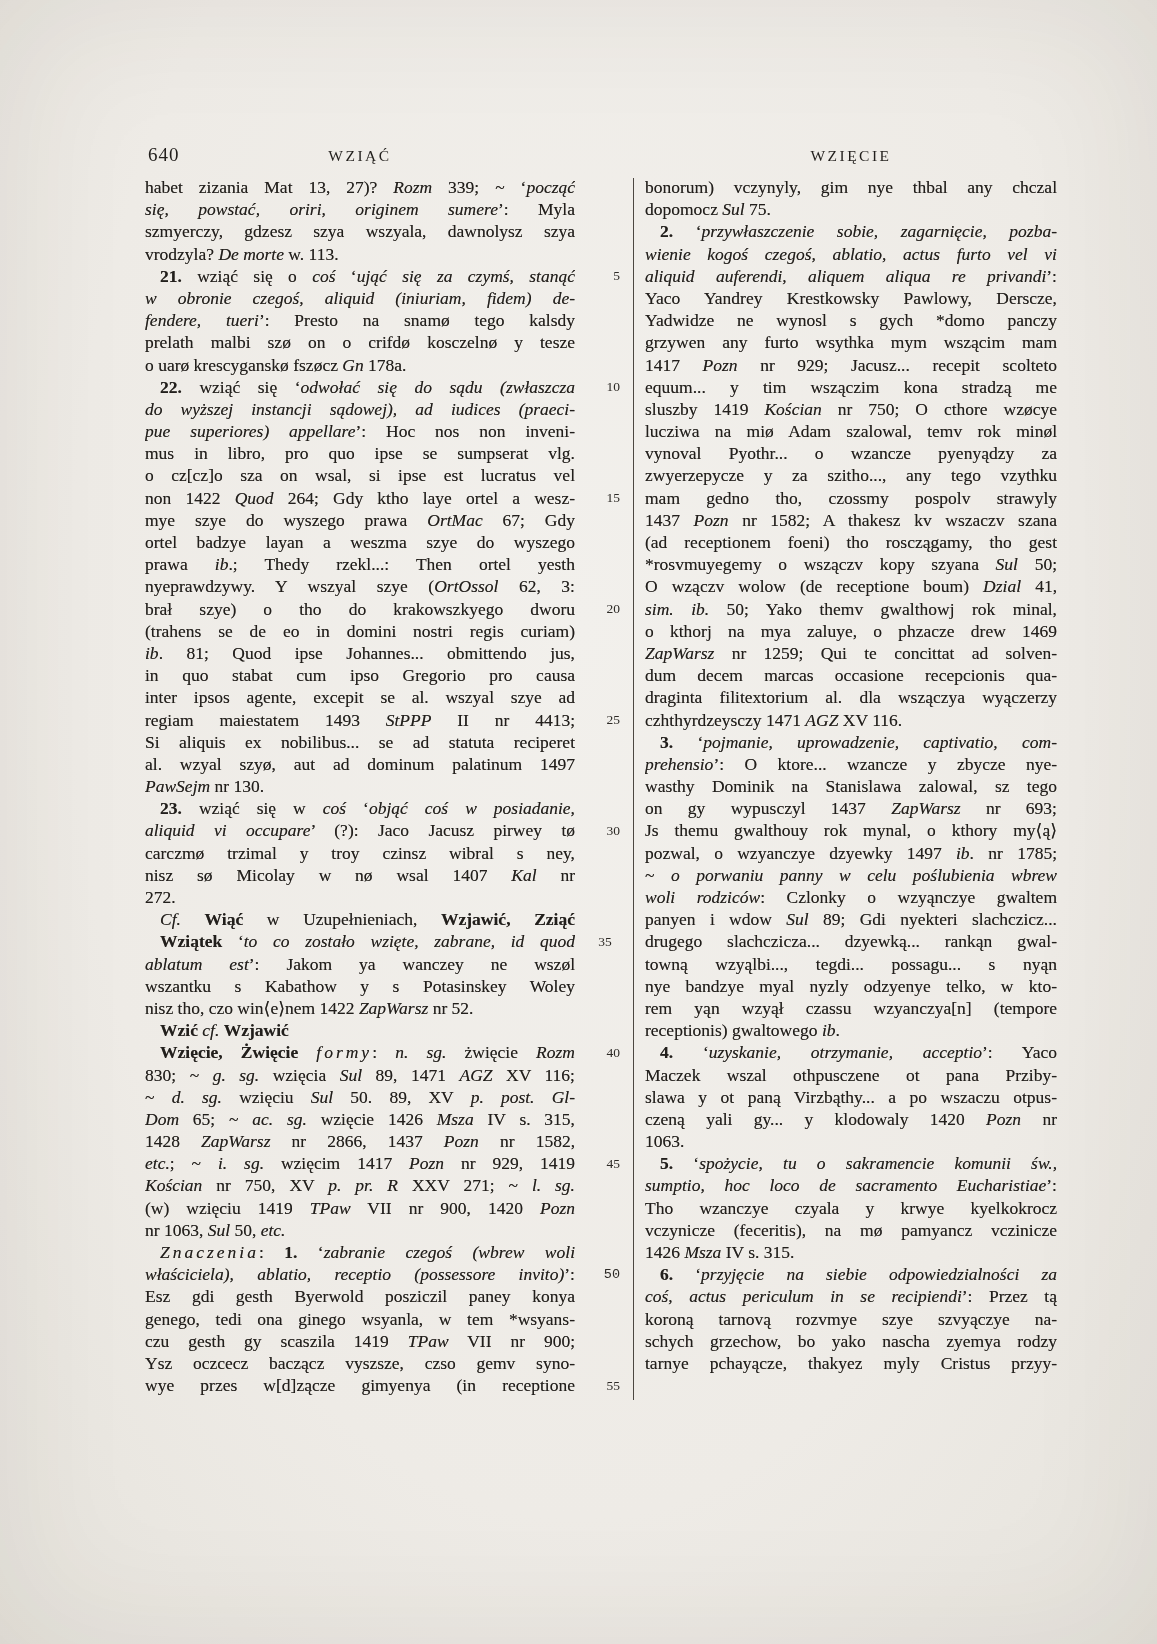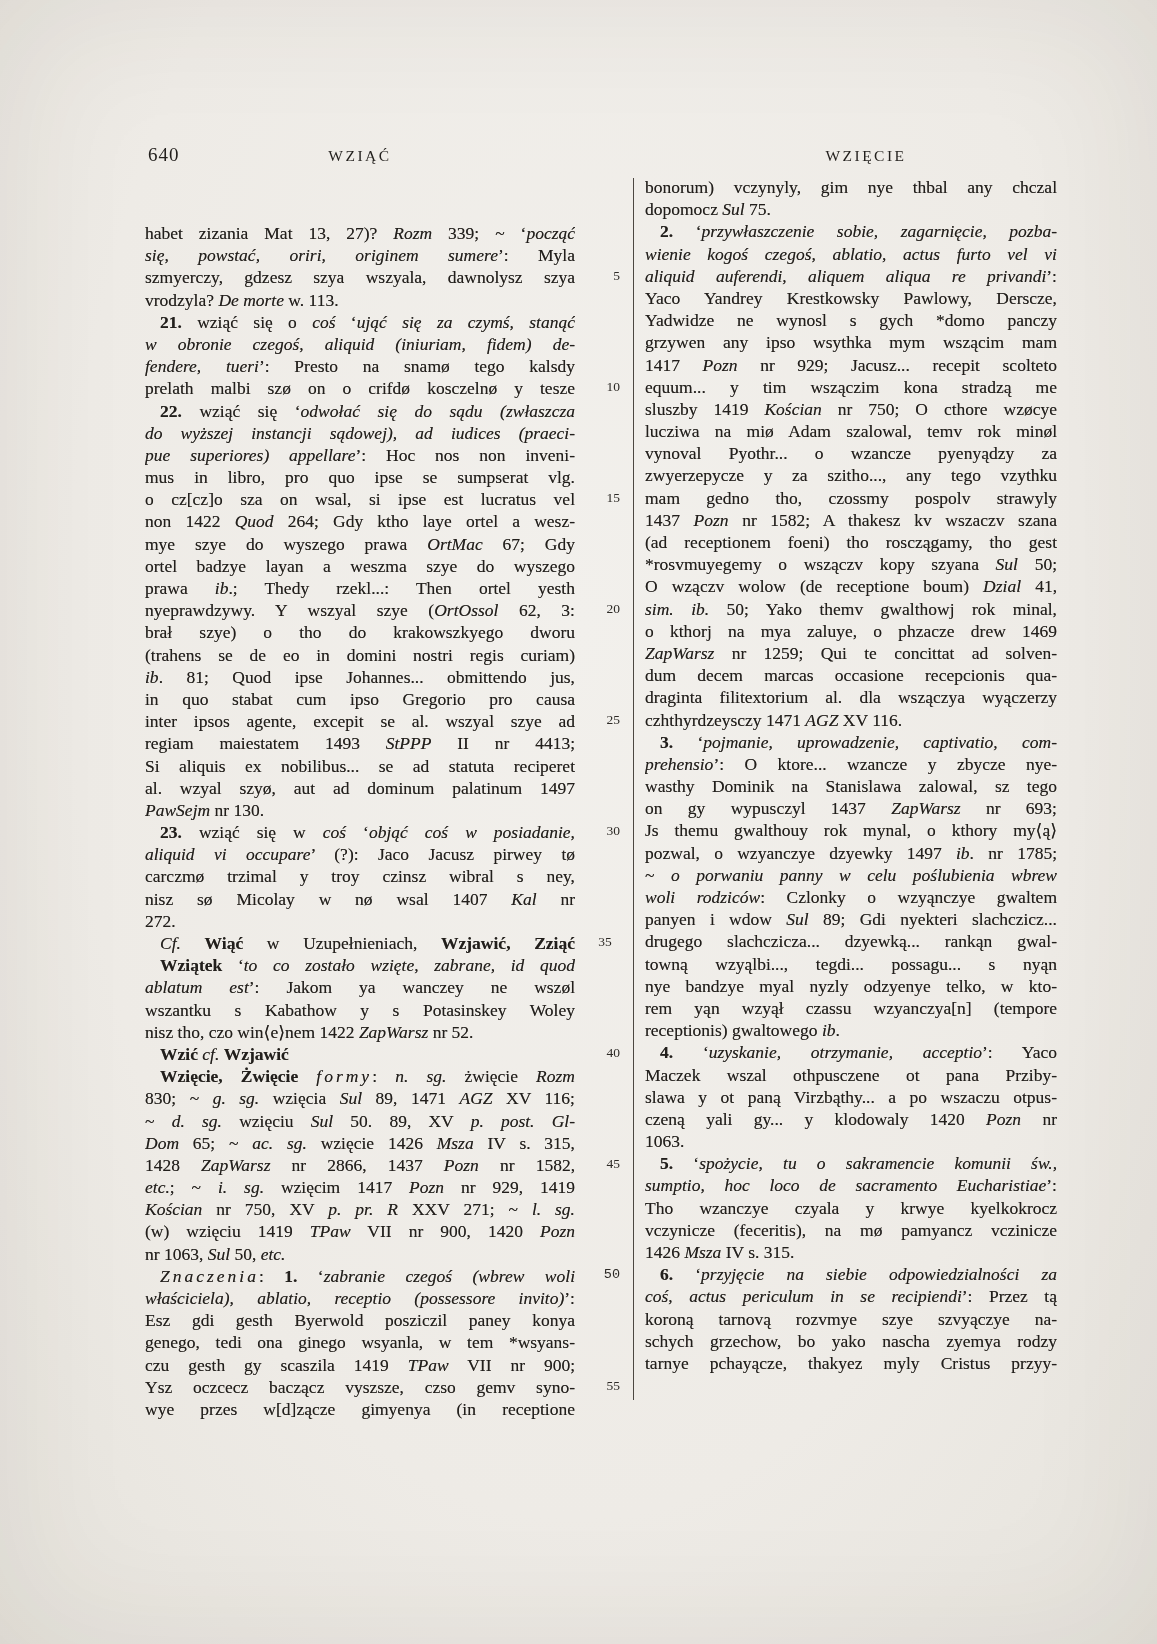--- a/index.html
+++ b/index.html
@@ -20,24 +20,24 @@
   .page-num {
     position: absolute; left: 148px; top: 144px;
     font-size: 19px; letter-spacing: 1px;
   }
   .running-head {
     position: absolute; top: 147px;
     font-size: 15.5px; letter-spacing: 2.5px;
     text-align: center;
   }
   .rh-left  { left: 145px; width: 430px; }
-  .rh-right { left: 660px; width: 412px; }
+  .rh-right { left: 645px; width: 412px; }
   .text-block { position: absolute; left: 0; top: 176px; width: 1157px; height: 1230px; }
   .col { position: absolute; top: 0; }
-  .col-left  { left: 145px; width: 430px; margin-top: 46px; }
+  .col-left  { left: 145px; width: 430px; }
   .col-right { left: 645px; width: 412px; }
   .line {
     height: 22.2px; line-height: 22.2px;
     font-size: 17.5px;
     text-align: justify;
     text-align-last: justify;
     overflow: hidden;
     text-shadow: 0 0 0.5px rgba(30,25,20,0.55);
   }
   .line.indent { text-indent: 15px; }
@@ -68,20 +68,21 @@
   <div class="text-block">
     <div class="col col-left" id="col-left">
         <div class="line">habet zizania Mat 13, 27)? <i>Rozm</i> 339; ~ ‘<i>począć</i></div>
         <div class="line"><i>się, powstać, oriri, originem sumere</i>’: Myla</div>
         <div class="line">szmyerczy, gdzesz szya wszyala, dawnolysz szya</div>
         <div class="line flush">vrodzyla? <i>De morte</i> w. 113.</div>
         <div class="line indent"><b>21.</b> wziąć się o <i>coś</i> ‘<i>ująć się za czymś, stanąć</i></div>
         <div class="line"><i>w obronie czegoś, aliquid (iniuriam, fidem) de-</i></div>
         <div class="line"><i>fendere, tueri</i>’: Presto na snamø tego kalsdy</div>
         <div class="line">prelath malbi szø on o crifdø kosczelnø y tesze</div>
+        <div class="line flush">o uarø krescyganskø fszøcz <i>Gn</i> 178a.</div>
         <div class="line indent"><b>22.</b> wziąć się ‘<i>odwołać się do sądu (zwłaszcza</i></div>
         <div class="line"><i>do wyższej instancji sądowej), ad iudices (praeci-</i></div>
         <div class="line"><i>pue superiores) appellare</i>’: Hoc nos non inveni-</div>
         <div class="line">mus in libro, pro quo ipse se sumpserat vlg.</div>
         <div class="line">o cz[cz]o sza on wsal, si ipse est lucratus vel</div>
         <div class="line">non 1422 <i>Quod</i> 264; Gdy ktho laye ortel a wesz-</div>
         <div class="line">mye szye do wyszego prawa <i>OrtMac</i> 67; Gdy</div>
         <div class="line">ortel badzye layan a weszma szye do wyszego</div>
         <div class="line">prawa <i>ib</i>.; Thedy rzekl...: Then ortel yesth</div>
         <div class="line">nyeprawdzywy. Y wszyal szye (<i>OrtOssol</i> 62, 3:</div>
@@ -137,21 +138,21 @@
         <div class="gutter-num" style="top: 1198.8px;">55</div>
       </div>
     <div class="col col-right" id="col-right">
         <div class="line">bonorum) vczynyly, gim nye thbal any chczal</div>
         <div class="line flush">dopomocz <i>Sul</i> 75.</div>
         <div class="line indent"><b>2.</b> ‘<i>przywłaszczenie sobie, zagarnięcie, pozba-</i></div>
         <div class="line"><i>wienie kogoś czegoś, ablatio, actus furto vel vi</i></div>
         <div class="line"><i>aliquid auferendi, aliquem aliqua re privandi</i>’:</div>
         <div class="line">Yaco Yandrey Krestkowsky Pawlowy, Derscze,</div>
         <div class="line">Yadwidze ne wynosl s gych *domo panczy</div>
-        <div class="line">grzywen any ipso wsythka mym wszącim mam</div>
+        <div class="line">grzywen any furto wsythka mym wszącim mam</div>
         <div class="line">1417 <i>Pozn</i> nr 929; Jacusz... recepit scolteto</div>
         <div class="line">equum... y tim wszączim kona stradzą me</div>
         <div class="line">sluszby 1419 <i>Kościan</i> nr 750; O cthore wzøcye</div>
         <div class="line">lucziwa na miø Adam szalowal, temv rok minøl</div>
         <div class="line">vynoval Pyothr... o wzancze pyenyądzy za</div>
         <div class="line">zwyerzepycze y za szitho..., any tego vzythku</div>
         <div class="line">mam gedno tho, czossmy pospolv strawyly</div>
         <div class="line">1437 <i>Pozn</i> nr 1582; A thakesz kv wszaczv szana</div>
         <div class="line">(ad receptionem foeni) tho rosczągamy, tho gest</div>
         <div class="line">*rosvmuyegemy o wszączv kopy szyana <i>Sul</i> 50;</div>

